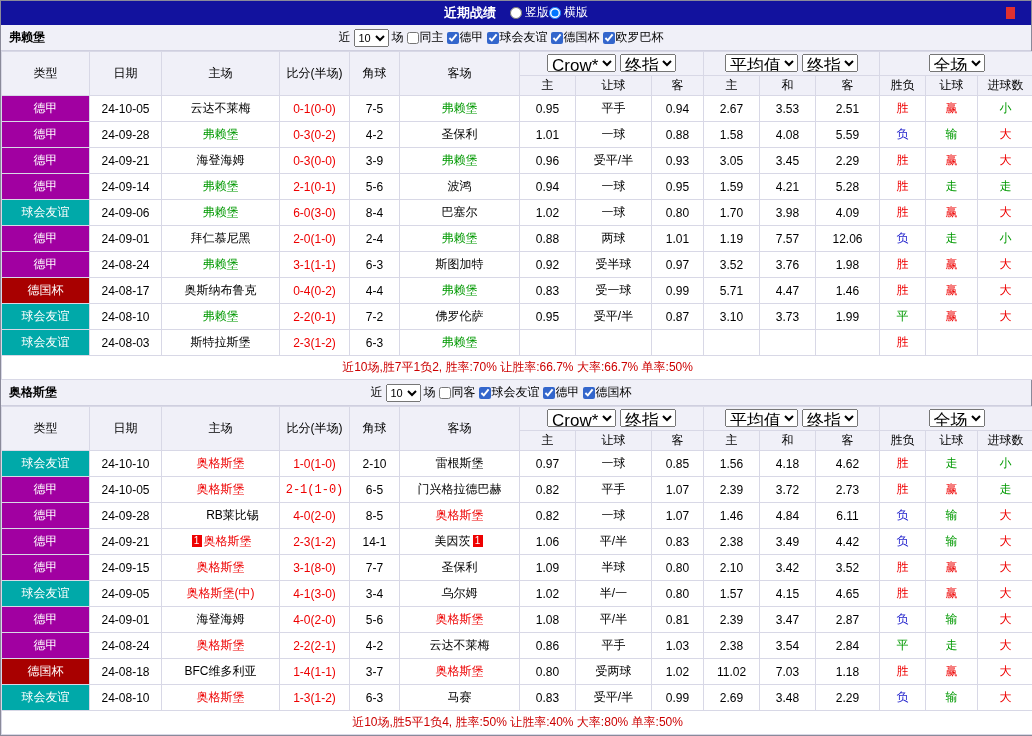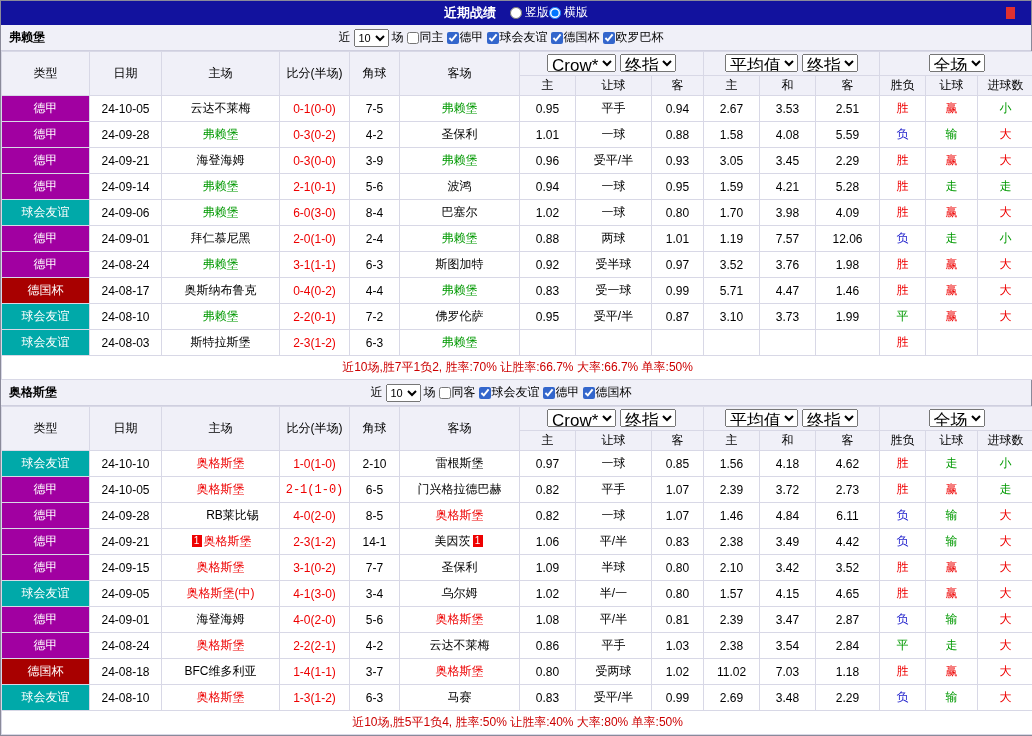--- a/index.html
+++ b/index.html
@@ -465,21 +465,21 @@
               <td>3.49</td>
               <td>4.42</td>
               <td style="color: rgb(34, 34, 204);">负</td>
               <td style="color: rgb(0, 153, 0);">输</td>
               <td style="color: rgb(238, 0, 0);">大</td>
             </tr>
             <tr>
               <td class="league" style="background: rgb(161, 0, 161);">德甲</td>
               <td>24-09-15</td>
               <td><span class="team" style="color: rgb(238, 0, 0);">奥格斯堡</span></td>
-              <td class="score" style="color: rgb(238, 0, 0);">3-1(0-2)</td>
+              <td class="score" style="color: rgb(238, 0, 0);">3-1(8-0)</td>
               <td>7-7</td>
               <td><span class="team" style="color: rgb(0, 0, 0);">圣保利</span></td>
               <td>1.09</td>
               <td>半球</td>
               <td>0.80</td>
               <td>2.10</td>
               <td>3.42</td>
               <td>3.52</td>
               <td style="color: rgb(238, 0, 0);">胜</td>
               <td style="color: rgb(238, 0, 0);">赢</td>

